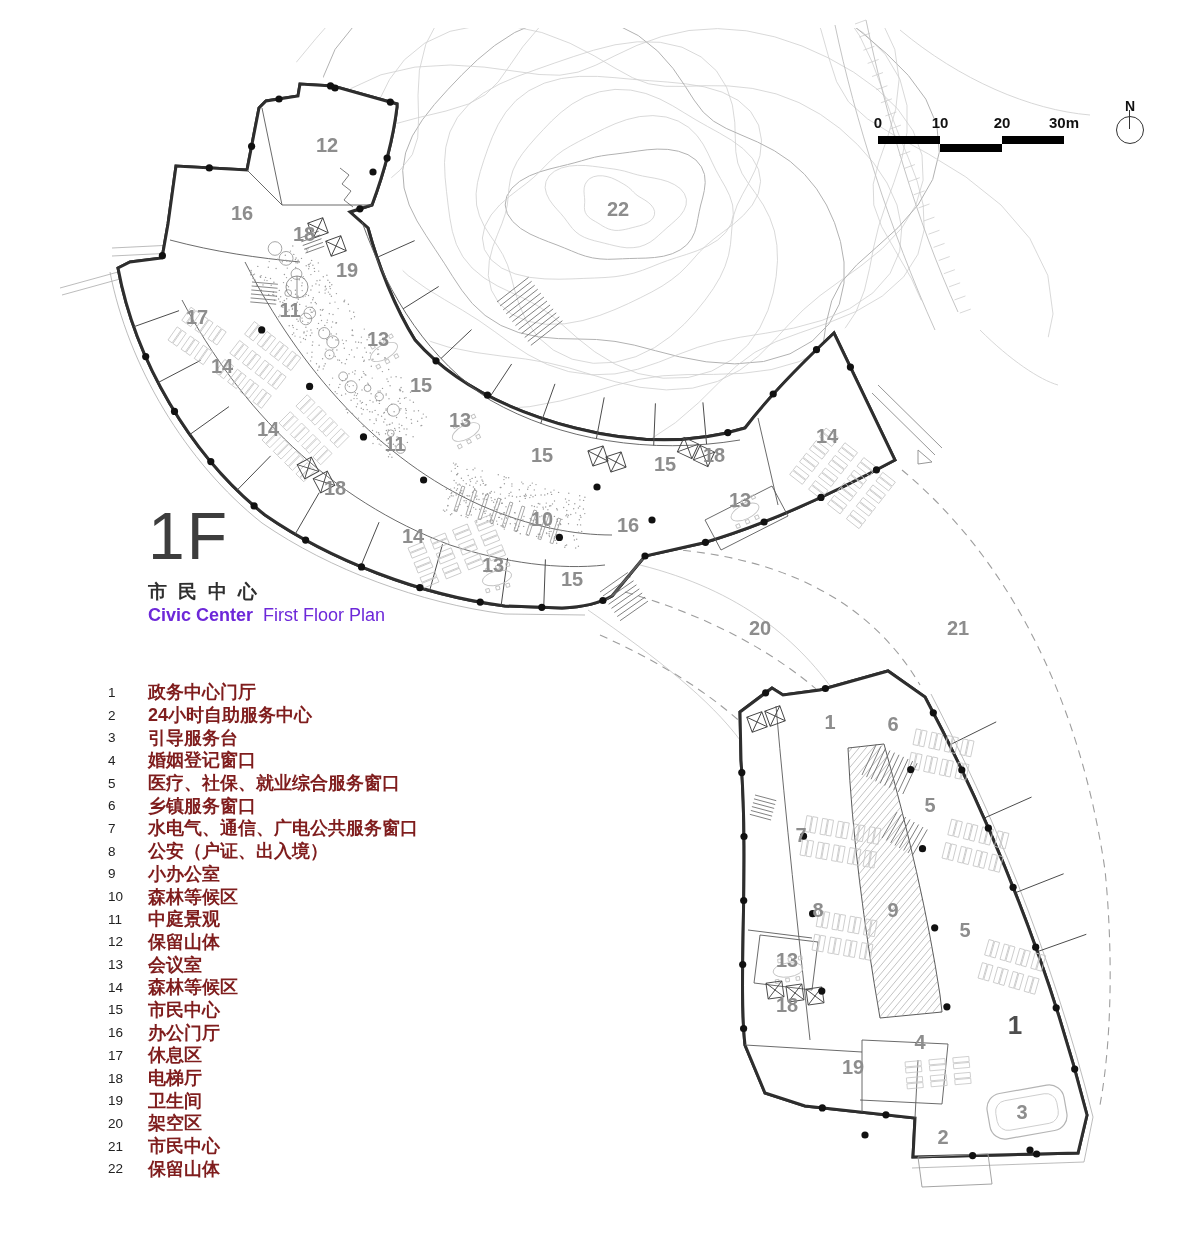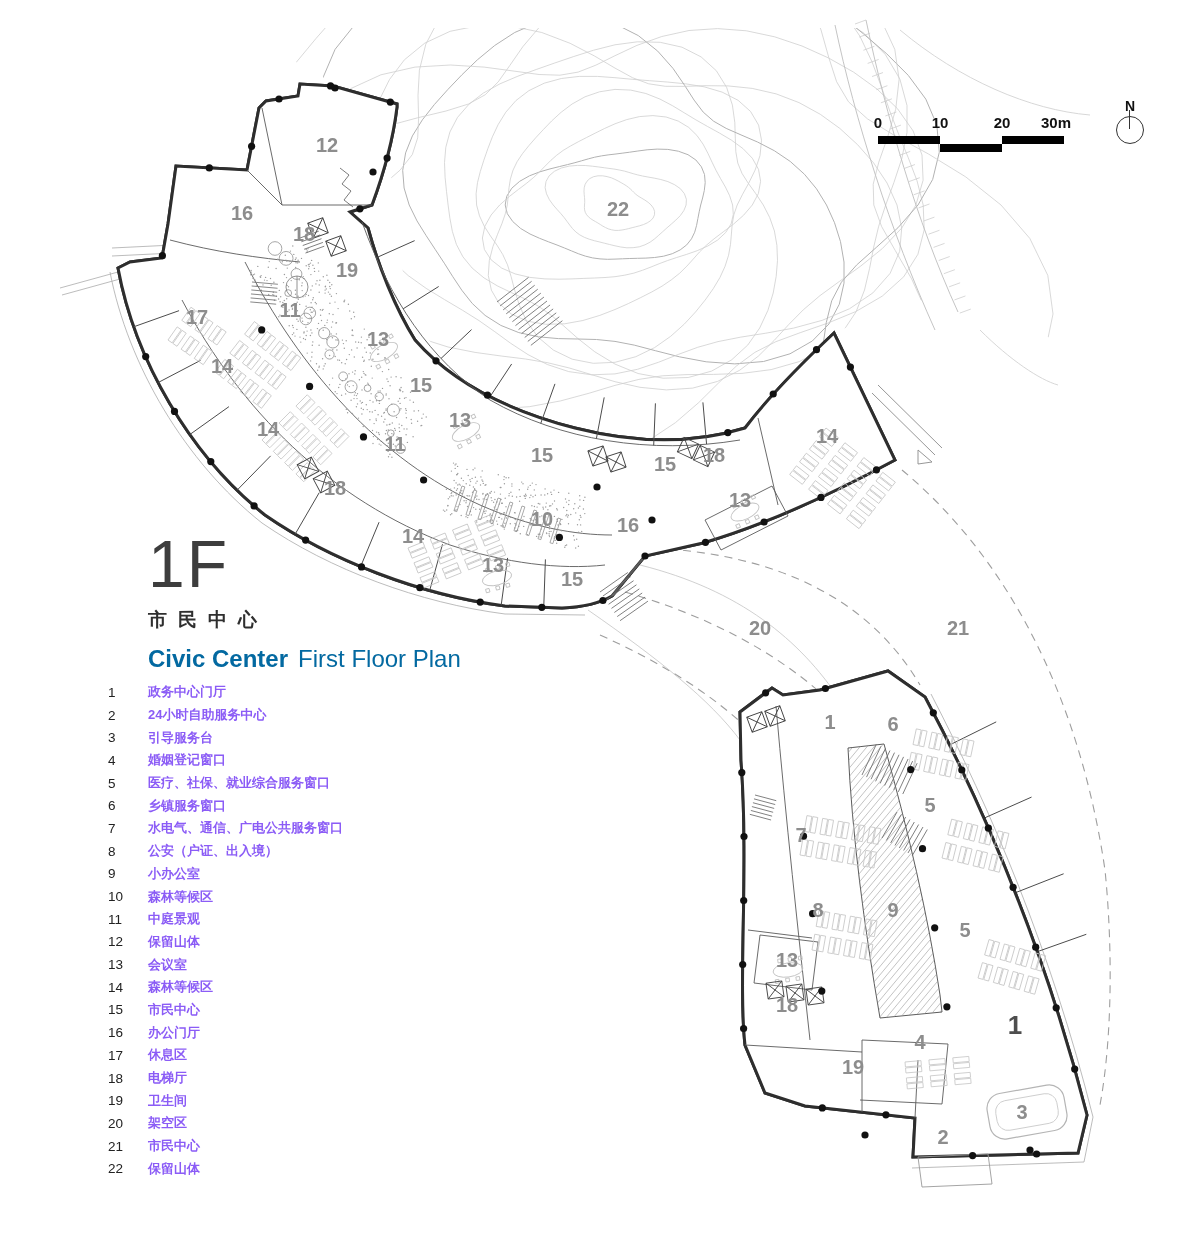--- a/index.html
+++ b/index.html
@@ -1,27 +1,27 @@
 <!DOCTYPE html>
 <html><head>
 <meta charset="utf-8">
 <style>
   html,body{margin:0;padding:0;background:#fff;}
   .page{position:relative;width:1190px;height:1240px;background:#fff;overflow:hidden;
         font-family:"Liberation Sans","DejaVu Sans",sans-serif;}
   svg{position:absolute;left:0;top:0;}
-  .titleblock{position:absolute;left:148px;top:534px;color:#3f3f3f;}
+  .titleblock{position:absolute;left:148px;top:506px;color:#3f3f3f;}
   .title-floor{font-size:66px;font-weight:300;line-height:0.92;letter-spacing:2px;color:#3d3d3d;}
   .title-cjk{margin-top:12px;font-size:19px;font-weight:600;letter-spacing:11px;color:#2f2f2f;}
-  .title-en{margin-top:12px;font-size:24px;color:#0369a1;}
+  .title-en{margin-top:0;font-size:18px;color:#6d28d9;}
   .title-en b{font-weight:700;margin-right:10px;}
   .legend{position:absolute;left:108px;top:681px;}
   .legend-row{display:flex;height:22.7px;align-items:center;}
   .legend-num{width:40px;font-size:13.5px;color:#222;}
-  .legend-txt{font-size:13px;font-weight:700;color:#8b5cf6;}
+  .legend-txt{font-size:18px;font-weight:700;color:#7f1d1d;}
   .scalebar{position:absolute;left:872px;top:114px;width:210px;height:46px;}
   .sb-label{position:absolute;top:0;font-size:15px;font-weight:700;color:#111;transform:translateX(-50%);}
   .sb-seg{position:absolute;height:8px;background:#000;}
   .north{position:absolute;left:1107px;top:98px;width:46px;height:60px;text-align:center;}
   .north-n{font-size:14px;font-weight:700;color:#111;}
   .north-circle{position:relative;margin:2px auto 0;width:26px;height:26px;border:1.4px solid #333;border-radius:50%;}
   .north-needle{position:absolute;left:12px;top:-7px;width:1.4px;height:19px;background:#333;}
 </style>
 </head>
 <body>
@@ -1674,21 +1674,21 @@
     </div>
 
   <div class="scalebar">
     <div class="sb-seg" style="left:6px;top:22px;width:62px;"></div>
     <div class="sb-seg" style="left:68px;top:30px;width:62px;"></div>
     <div class="sb-seg" style="left:130px;top:22px;width:62px;"></div>
     <div id="sbLabels">
         <span class="sb-label" style="left: 6px;">0</span>
         <span class="sb-label" style="left: 68px;">10</span>
         <span class="sb-label" style="left: 130px;">20</span>
-        <span class="sb-label" style="left: 184px;">30m</span>
+        <span class="sb-label" style="left: 192px;">30m</span>
       </div>
   </div>
 
   <div class="north">
     <div class="north-n">N</div>
     <div class="north-circle">
       <div class="north-needle"></div>
     </div>
   </div>
 </div>

